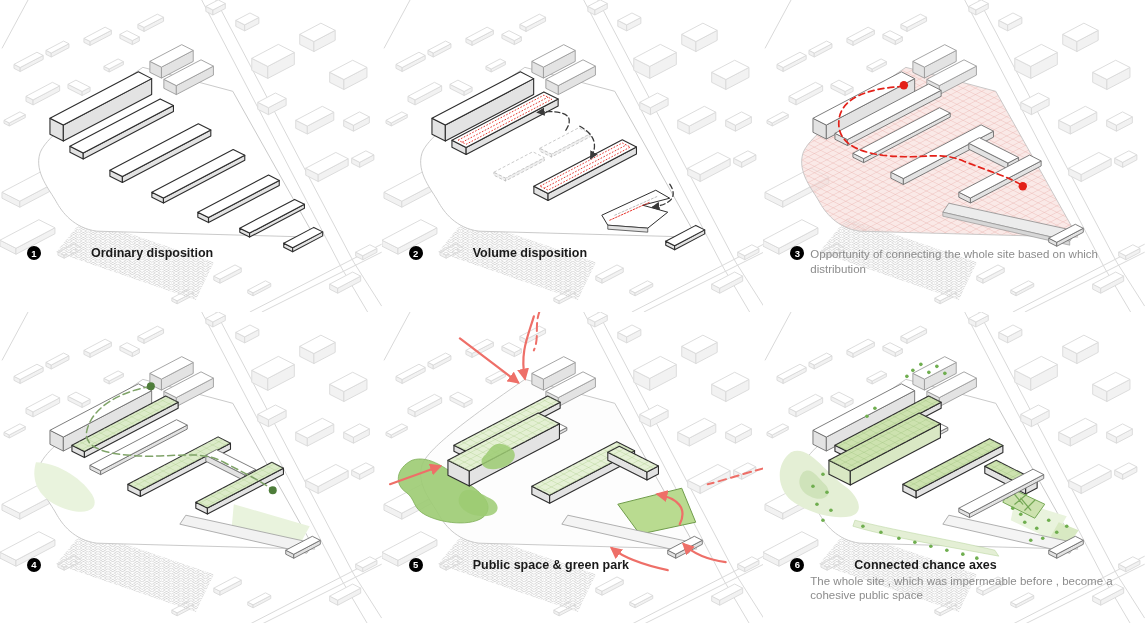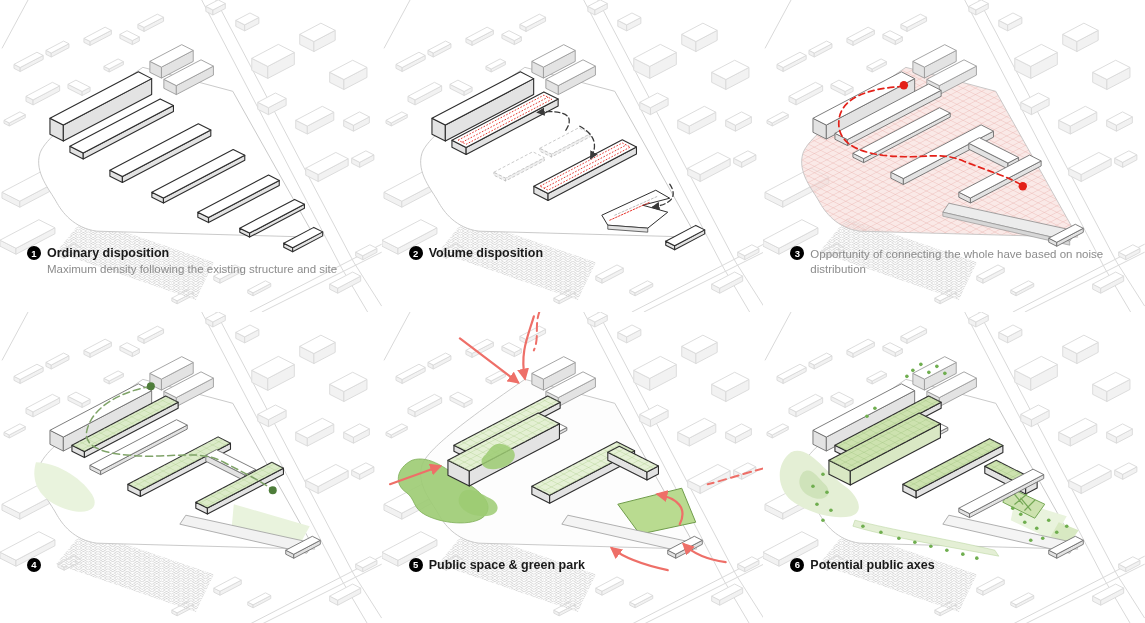--- a/index.html
+++ b/index.html
@@ -4,21 +4,21 @@
 <style>
   html,body{margin:0;padding:0;background:#ffffff;}
   body{width:1145px;height:623px;overflow:hidden;font-family:"Liberation Sans",sans-serif;}
   .sheet{display:grid;grid-template-columns:repeat(3,381.66px);grid-template-rows:repeat(2,311.5px);width:1145px;height:623px;}
   .panel{position:relative;overflow:hidden;}
   .panel svg.diagram{position:absolute;left:0;top:0;width:100%;height:100%;pointer-events:none;}
   .caption{position:absolute;left:27px;top:246px;width:336px;display:flex;gap:6px;align-items:flex-start;z-index:3;}
   .badge{width:14px;height:14px;border-radius:50%;background:#000;color:#fff;font-size:9.5px;font-weight:bold;
          display:flex;align-items:center;justify-content:center;flex:none;margin-top:0px;}
   .cap-text{width:316px;}
-  .cap-title{font-size:12.5px;font-weight:bold;color:#1a1a1a;line-height:1.2;}
+  .cap-title{font-size:12.5px;font-weight:bold;color:#1a1a1a;line-height:1.2;margin-left:44px;}
   .cap-desc{font-size:11.5px;color:#8c8c8c;line-height:1.3;margin-top:1px;}
 </style>
 </head>
 <body>
 <svg width="0" height="0" style="position:absolute">
     <defs>
 <pattern id="pinkGrid" width="7" height="7" patternUnits="userSpaceOnUse" patternTransform="matrix(0.885,-0.465,0.89,0.45,0,0)">
         <path d="M0,0H7M0,0V7" fill="none" stroke="#eab0aa" stroke-width="0.8"></path>
       </pattern>
 <pattern id="greenGrid" width="7" height="7" patternUnits="userSpaceOnUse" patternTransform="matrix(0.885,-0.465,0.89,0.45,0,0)">
@@ -159,21 +159,20 @@
         <path d="M249.8,232.9L304.7,204.1L304.7,208.1L249.8,236.9Z" fill="#e3e3e3" stroke="#2e2e2e" stroke-width="1.1" stroke-linejoin="round"></path>
         <path d="M240.0,228.0L294.9,199.2L304.7,204.1L249.8,232.9Z" fill="#ffffff" stroke="#2e2e2e" stroke-width="1.1" stroke-linejoin="round"></path>
         <path d="M284.0,243.0L292.9,247.5L292.9,251.5L284.0,247.0Z" fill="#e3e3e3" stroke="#2e2e2e" stroke-width="1.1" stroke-linejoin="round"></path>
         <path d="M292.9,247.5L323.0,231.7L323.0,235.7L292.9,251.5Z" fill="#e3e3e3" stroke="#2e2e2e" stroke-width="1.1" stroke-linejoin="round"></path>
         <path d="M284.0,243.0L314.1,227.2L323.0,231.7L292.9,247.5Z" fill="#ffffff" stroke="#2e2e2e" stroke-width="1.1" stroke-linejoin="round"></path>
       </svg>
     <div class="caption">
       <span class="badge">1</span>
       <div class="cap-text">
         <div class="cap-title">Ordinary disposition</div>
-        <div class="cap-desc">Maximum density following the existing structure and site</div>
       </div>
     </div>
   </section>
 
   <section class="panel">
     <svg class="diagram" viewBox="0 0 382 311">
         <path d="M200,-4 L342,268" fill="none" stroke="#d9d9d9" stroke-width="1"></path>
         <path d="M212,-8 L354,262" fill="none" stroke="#d9d9d9" stroke-width="1"></path>
         <path d="M342,268 L368,312" fill="none" stroke="#d9d9d9" stroke-width="1"></path>
         <path d="M354,262 L382,306" fill="none" stroke="#d9d9d9" stroke-width="1"></path>
@@ -431,21 +430,21 @@
         <path d="M286.0,238.0L294.0,242.1L294.0,246.1L286.0,242.0Z" fill="#e3e3e3" stroke="#6f6f6f" stroke-width="0.9" stroke-linejoin="round"></path>
         <path d="M294.0,242.1L320.6,228.1L320.6,232.1L294.0,246.1Z" fill="#e3e3e3" stroke="#6f6f6f" stroke-width="0.9" stroke-linejoin="round"></path>
         <path d="M286.0,238.0L312.6,224.1L320.6,228.1L294.0,242.1Z" fill="#ffffff" stroke="#6f6f6f" stroke-width="0.9" stroke-linejoin="round"></path>
         <path d="M141,86 C104,88 78,98 76,120 C74,140 90,151 120,155 C160,160 176,150 201,161 C226,171 247,177 259,185" fill="none" stroke="#e32119" stroke-width="1.7" stroke-dasharray="6,4" stroke-linecap="round"></path>
         <circle cx="141" cy="85" r="4.2" fill="#e32119"></circle>
         <circle cx="260" cy="186" r="4.2" fill="#e32119"></circle>
       </svg>
     <div class="caption">
       <span class="badge">3</span>
       <div class="cap-text">
-        <div class="cap-desc">Opportunity of connecting the whole have based on noise distribution</div>
+        <div class="cap-desc">Opportunity of connecting the whole site based on which distribution</div>
       </div>
     </div>
   </section>
 
   <section class="panel">
     <svg class="diagram" viewBox="0 0 382 311">
         <path d="M200,-4 L342,268" fill="none" stroke="#d9d9d9" stroke-width="1"></path>
         <path d="M212,-8 L354,262" fill="none" stroke="#d9d9d9" stroke-width="1"></path>
         <path d="M342,268 L368,312" fill="none" stroke="#d9d9d9" stroke-width="1"></path>
         <path d="M354,262 L382,306" fill="none" stroke="#d9d9d9" stroke-width="1"></path>
@@ -886,18 +885,19 @@
         <circle cx="294" cy="220" r="1.8" fill="#6fae4f"></circle>
         <circle cx="304" cy="214" r="1.8" fill="#6fae4f"></circle>
         <circle cx="280" cy="226" r="1.8" fill="#6fae4f"></circle>
         <circle cx="268" cy="228" r="1.8" fill="#6fae4f"></circle>
         <circle cx="250" cy="196" r="1.8" fill="#6fae4f"></circle>
         <circle cx="258" cy="202" r="1.8" fill="#6fae4f"></circle>
       </svg>
     <div class="caption">
       <span class="badge">6</span>
       <div class="cap-text">
-        <div class="cap-title">Potential public axes</div>
+        <div class="cap-title">Connected chance axes</div>
+        <div class="cap-desc">The whole site , which was impermeable before , become a cohesive public space</div>
       </div>
     </div>
   </section>
 
 </div>
 
 </body></html>

